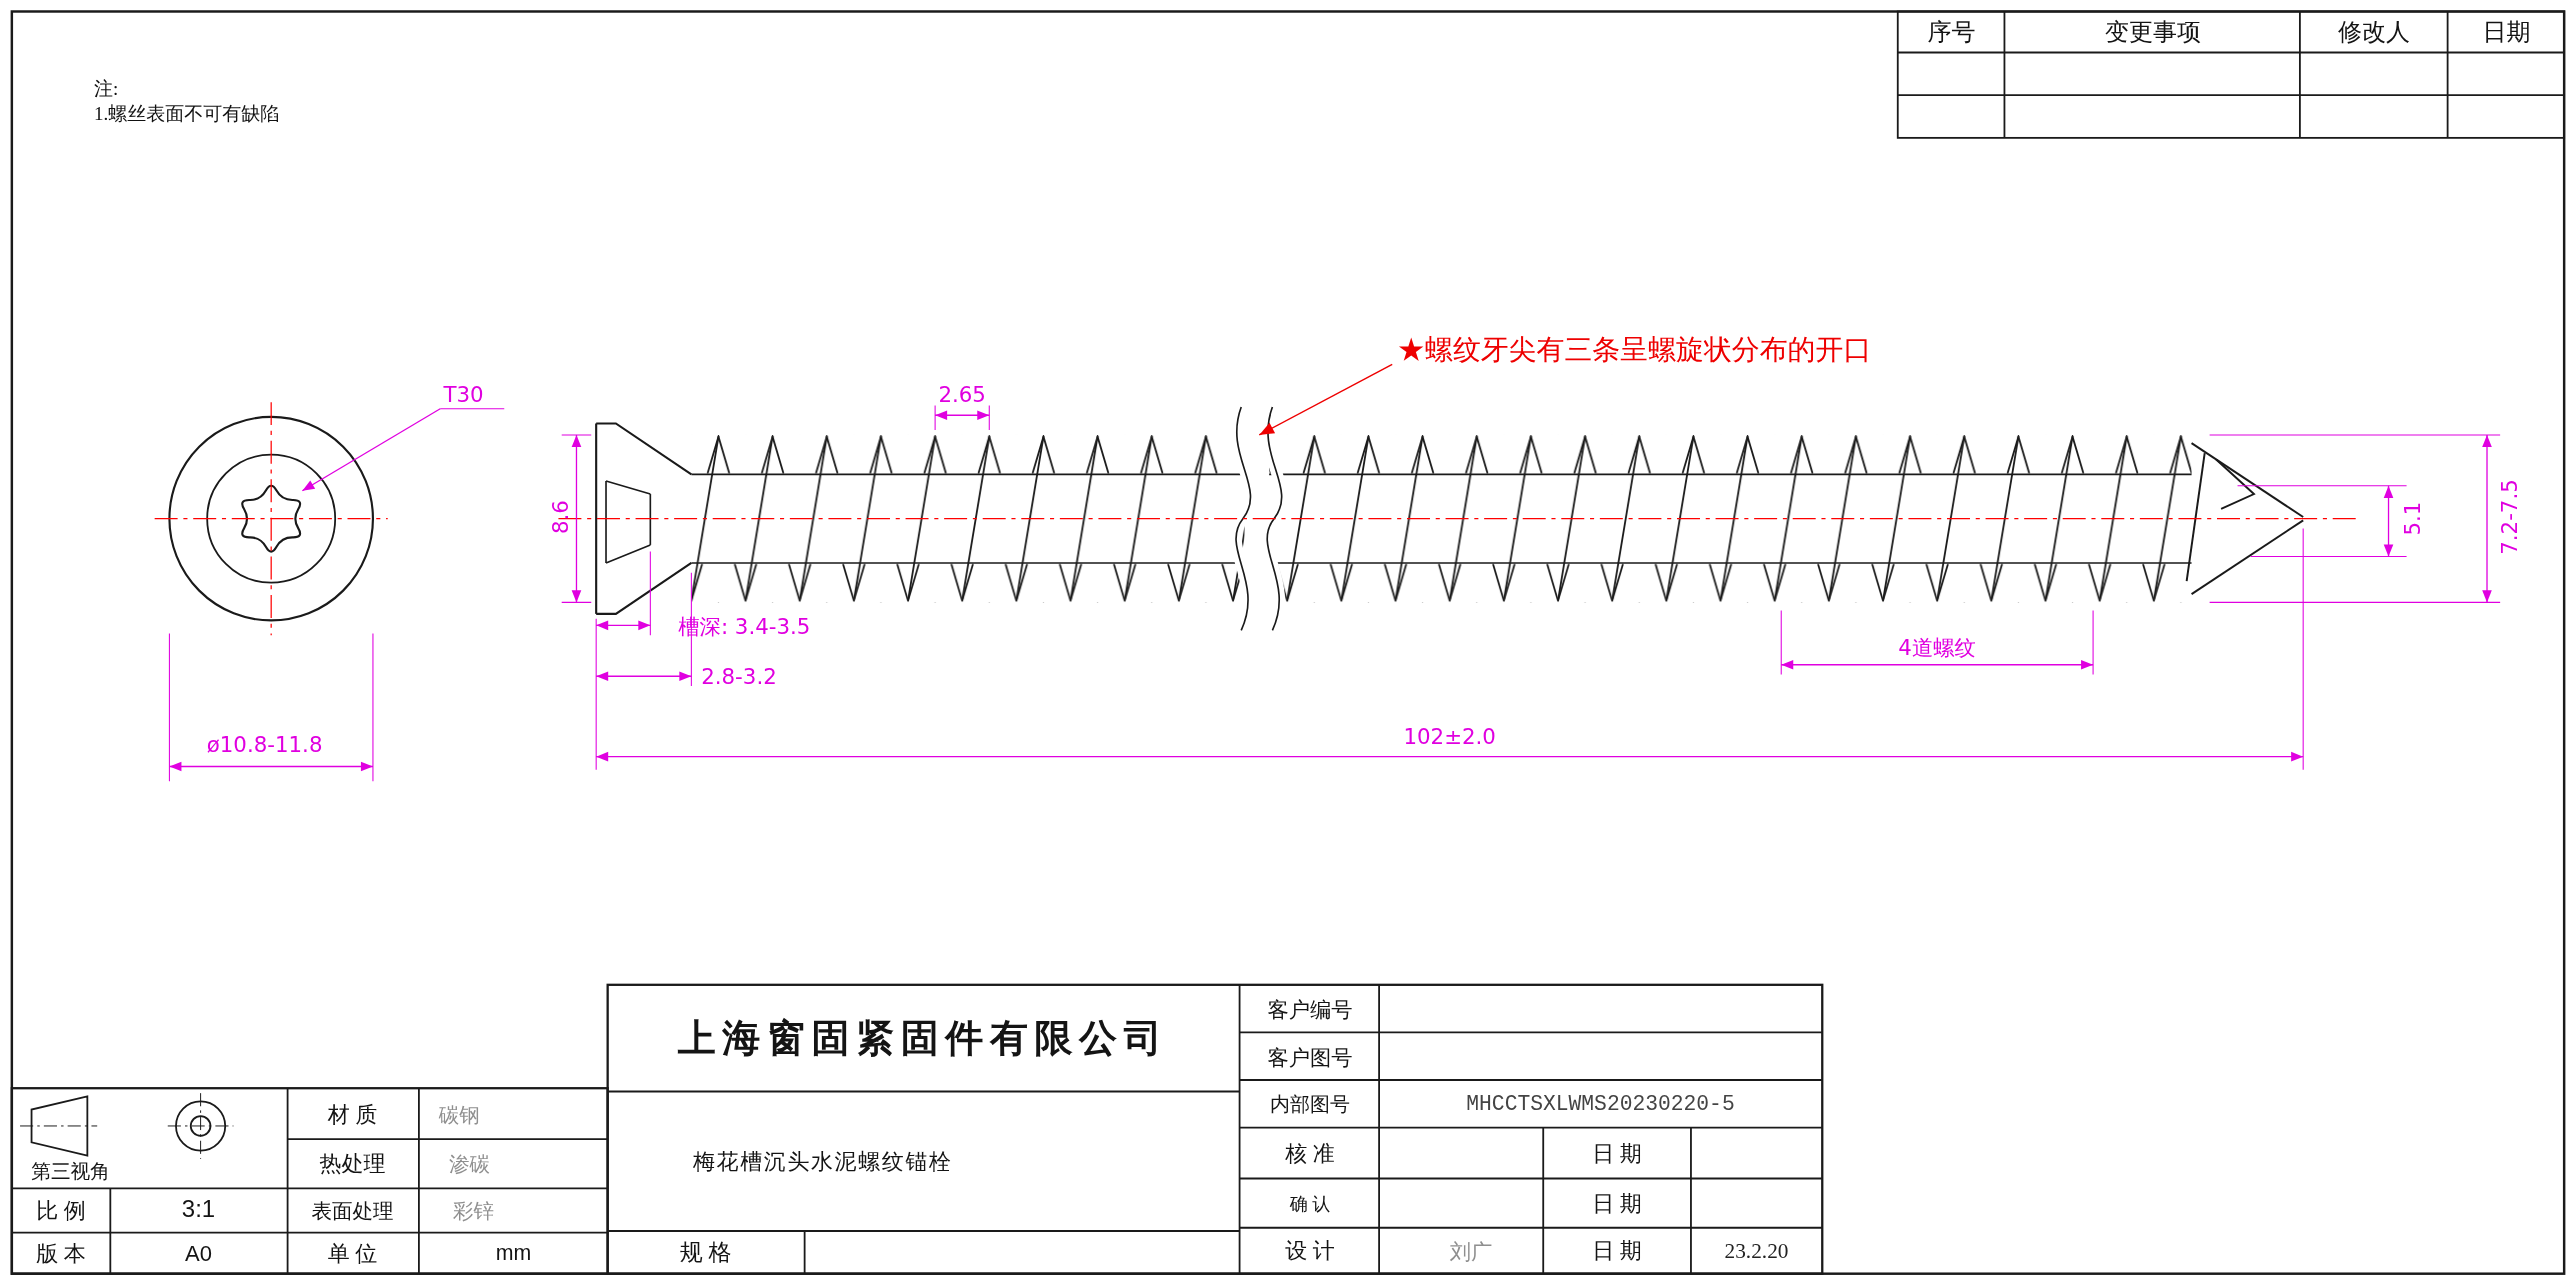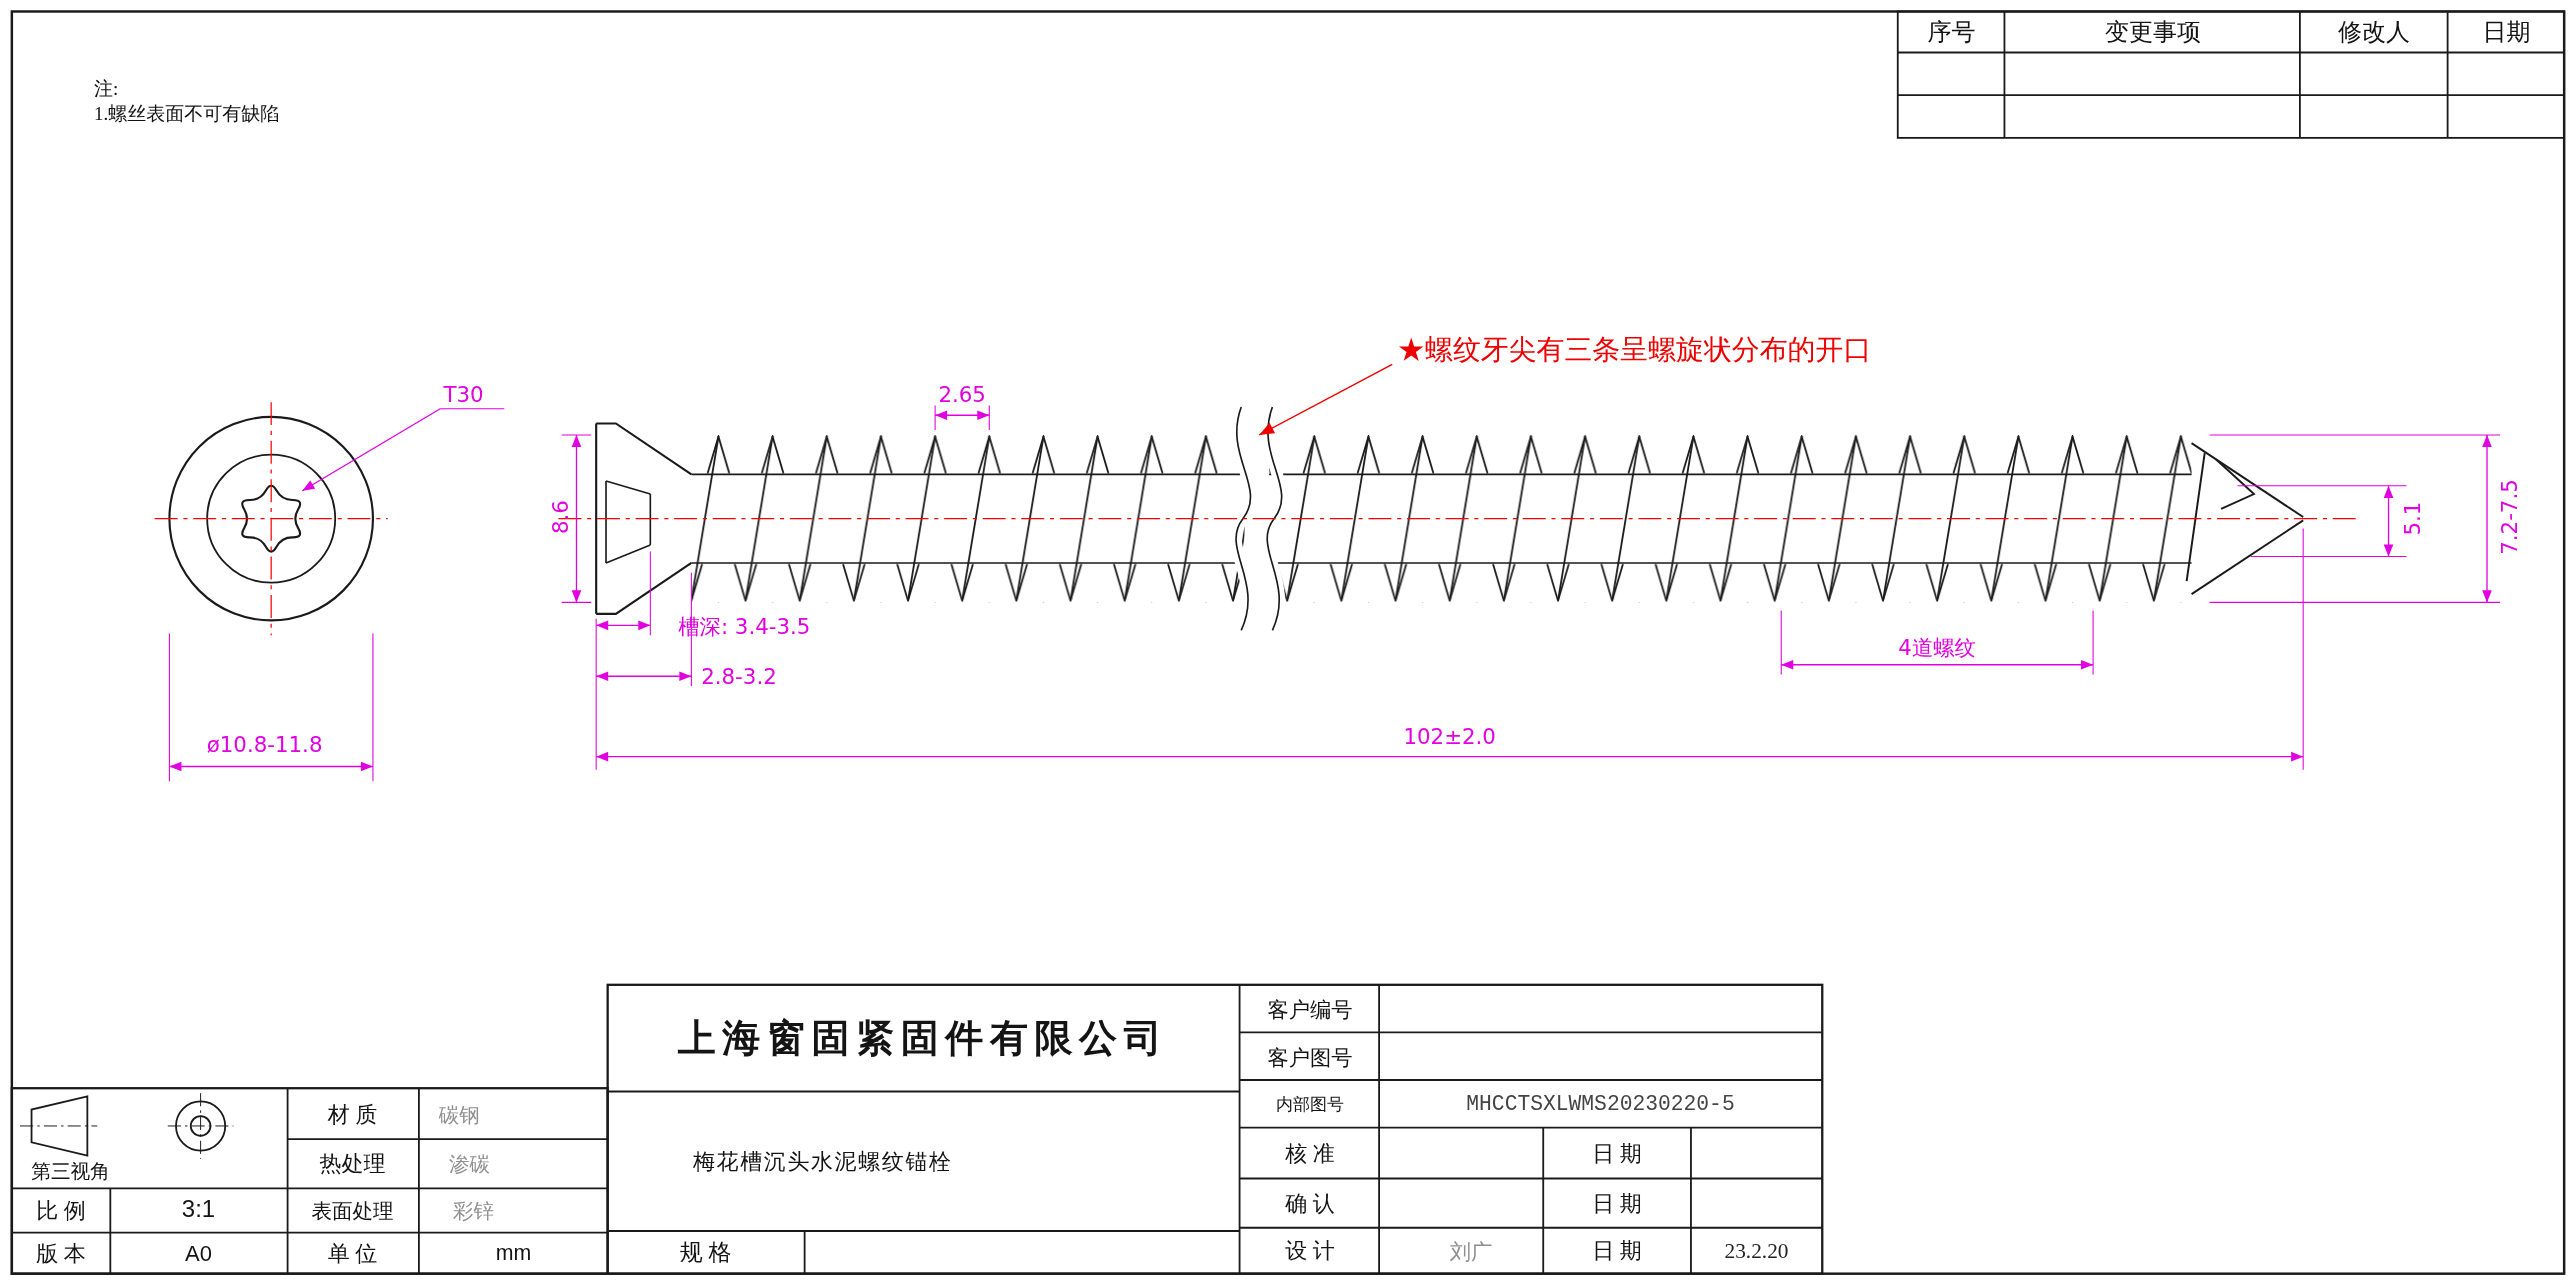--- a/index.html
+++ b/index.html
@@ -174,25 +174,25 @@
   <div class="cell" style="left:2005px;top:11.5px;width:296px;height:41px;font-size:24px;">变更事项</div>
   <div class="cell" style="left:2300px;top:11.5px;width:148px;height:41px;font-size:24px;">修改人</div>
   <div class="cell" style="left:2448px;top:11.5px;width:117px;height:41px;font-size:24px;">日期</div>
 
   <div class="cell" style="left:607px;top:985px;width:632px;height:107px;font-size:38px;letter-spacing:6.6px;font-weight:600;">上海窗固紧固件有限公司</div>
   <div class="cell start" style="left:627px;top:1092px;width:632px;height:140px;padding-left:66px;font-size:22px;letter-spacing:1.6px;">梅花槽沉头水泥螺纹锚栓</div>
   <div class="cell" style="left:607px;top:1231px;width:197px;height:43px;">规  格</div>
 
   <div class="cell" style="left:1240px;top:985px;width:140px;height:48px;font-size:21.3px;">客户编号</div>
   <div class="cell" style="left:1240px;top:1033px;width:140px;height:48px;font-size:21.3px;">客户图号</div>
-  <div class="cell" style="left:1240px;top:1080px;width:140px;height:48px;font-size:17px;font-family:Liberation Mono, monospace;">内部图号</div>
+  <div class="cell" style="left:1240px;top:1080px;width:140px;height:48px;font-size:20px;font-family:Liberation Mono, monospace;">内部图号</div>
   <div class="cell mono" style="left:1379px;top:1080px;width:443px;height:48px;font-size:21.3px;color:#444;">MHCCTSXLWMS20230220-5</div>
   <div class="cell" style="left:1240px;top:1128px;width:140px;height:51px;font-size:22px;">核  准</div>
   <div class="cell" style="left:1543px;top:1128px;width:148px;height:51px;font-size:22px;">日  期</div>
-  <div class="cell" style="left:1240px;top:1179px;width:140px;height:49px;font-size:22px;">确  认</div>
+  <div class="cell" style="left:1240px;top:1179px;width:140px;height:49px;font-size:18px;">确  认</div>
   <div class="cell" style="left:1543px;top:1179px;width:148px;height:49px;font-size:22px;">日  期</div>
   <div class="cell" style="left:1240px;top:1228px;width:140px;height:46px;font-size:22px;">设  计</div>
   <div class="cell gray" style="left:1379px;top:1228px;width:184px;height:46px;font-size:21.3px;">刘广</div>
   <div class="cell" style="left:1543px;top:1228px;width:148px;height:46px;font-size:22px;">日  期</div>
   <div class="cell dark" style="left:1691px;top:1228px;width:131px;height:46px;font-size:21.3px;">23.2.20</div>
 
   <div class="cell start" style="left:24.6px;top:1156px;width:131px;height:31px;font-size:19.7px;padding-left:6.6px;">第三视角</div>
   <div class="cell" style="left:11.5px;top:1189px;width:99px;height:44px;font-size:22px;">比 例</div>
   <div class="cell sans" style="left:110px;top:1189px;width:177px;height:40px;font-size:24px;">3:1</div>
   <div class="cell" style="left:11.5px;top:1233px;width:99px;height:41px;font-size:22px;">版 本</div>

